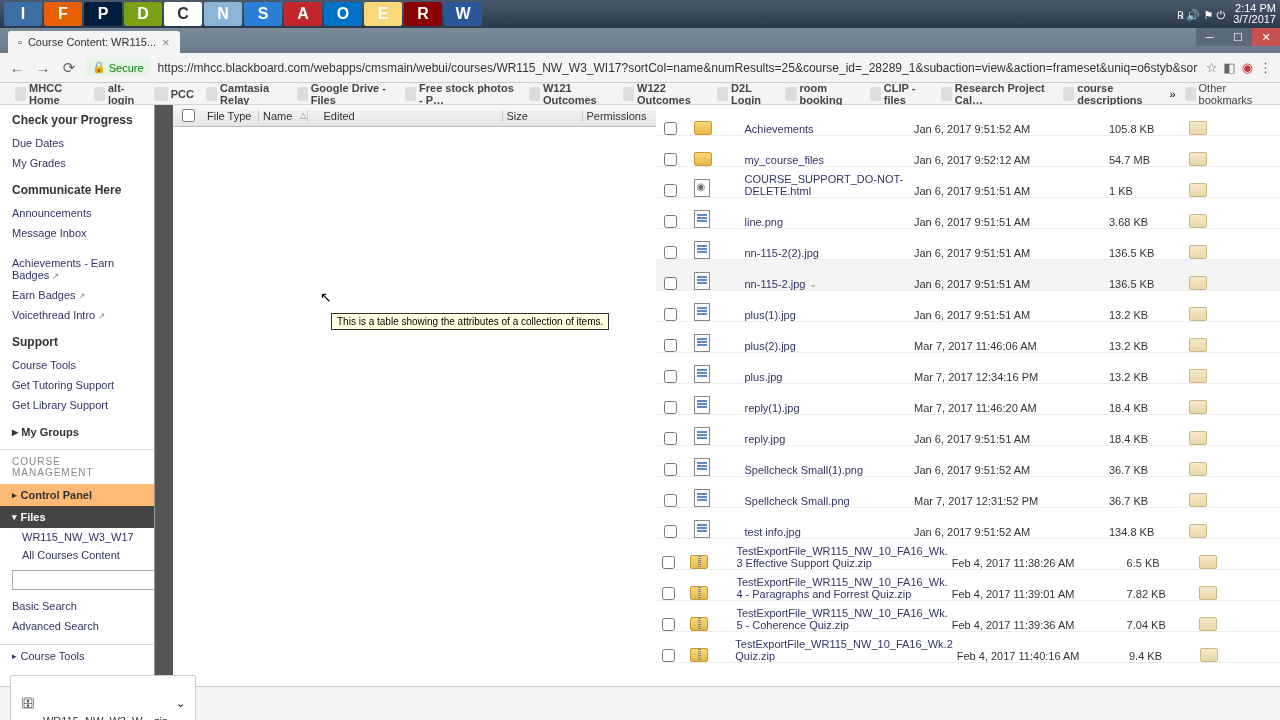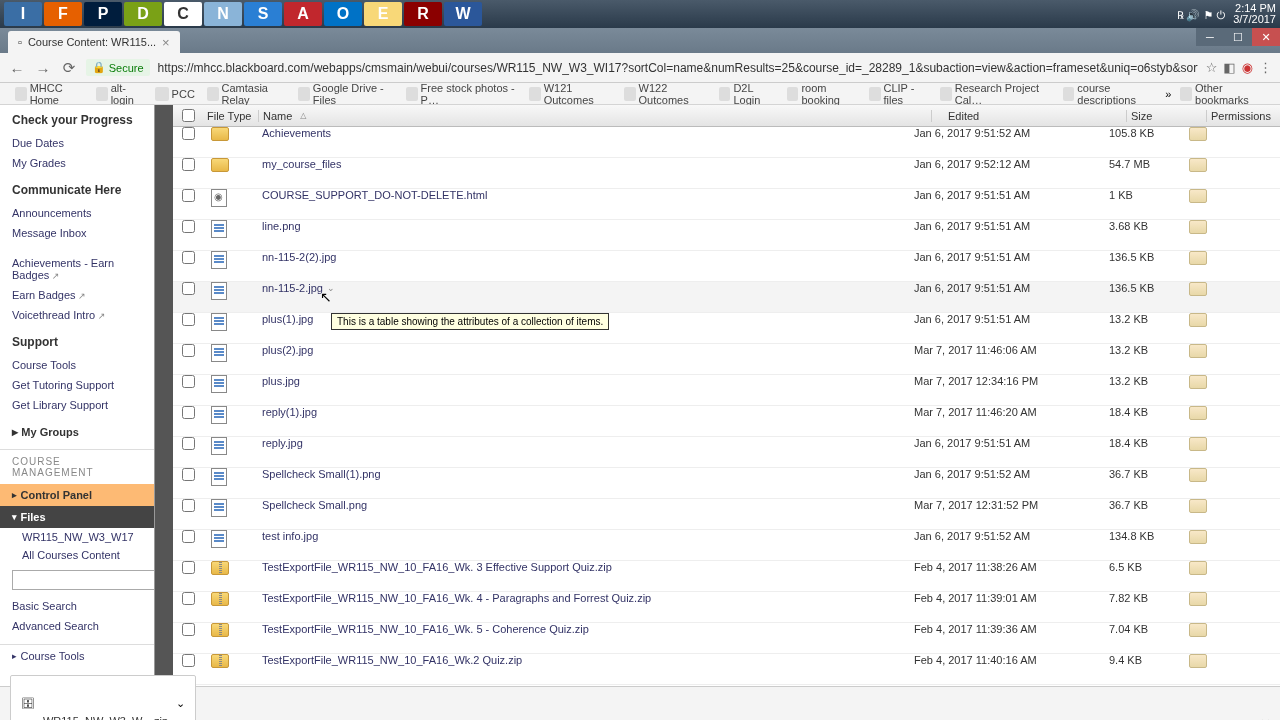--- a/index.html
+++ b/index.html
@@ -46,32 +46,32 @@
 .sb-files{background:#444;color:#fff;padding:5px 12px;font-weight:bold;display:flex;align-items:center;gap:4px;}
 .sb-files::before{content:"▾";font-size:9px;}
 .sb-sub{padding:3px 12px 3px 22px;color:#336;cursor:pointer;}
 .sb-search-row{padding:6px 12px;display:flex;gap:4px;}
 .sb-search-row input{flex:1;border:1px solid #aaa;height:20px;padding:0 4px;}
 .sb-tools{padding:5px 12px;color:#336;display:flex;align-items:center;gap:4px;border-top:1px solid #ddd;}
 .sb-tools::before{content:"▸";font-size:9px;}
 
 .gutter{width:18px;background:#555;}
 
-.file-area{flex:1;display:flex;flex-direction:column;overflow:hidden;}
+.file-area{flex:1;display:flex;flex-direction:row;overflow:hidden;}
 .file-header{display:flex;background:linear-gradient(#f8f8f8,#e4e4e4);border-bottom:1px solid #bbb;height:22px;align-items:center;font-size:11px;color:#333;}
 .col-cb{width:30px;display:flex;justify-content:center;}
 .col-ft{width:55px;padding-left:4px;}
 .col-name{flex:1;padding-left:4px;border-left:1px solid #ccc;display:flex;align-items:center;gap:8px;}
 .col-edited{width:195px;padding-left:16px;border-left:1px solid #ccc;}
 .col-size{width:80px;padding-left:4px;border-left:1px solid #ccc;}
 .col-perm{width:74px;padding-left:4px;border-left:1px solid #ccc;}
 .sort-ind{color:#888;font-size:8px;}
 
 .file-list{flex:1;overflow-y:auto;overflow-x:hidden;}
-.file-row{display:flex;align-items:flex-start;height:31px;border-bottom:1px solid #eee;font-size:11px;color:#333;}
+.file-row{display:flex;align-items:flex-end;height:31px;border-bottom:1px solid #eee;font-size:11px;color:#333;}
 .file-row.hovered{background:#f4f4f4;}
 .fr-cb{width:30px;display:flex;justify-content:center;}
 .fr-ft{width:55px;display:flex;justify-content:flex-start;padding-left:8px;}
 .fr-name{flex:1;padding-left:4px;color:#336;cursor:pointer;display:flex;align-items:center;gap:4px;}
 .fr-edited{width:195px;padding-left:4px;}
 .fr-size{width:80px;padding-left:4px;}
 .fr-perm{width:95px;padding-left:4px;}
 .ft-folder{width:18px;height:14px;background:linear-gradient(#f8d878,#e8b848);border-radius:2px;border:1px solid #c89838;}
 .ft-file{width:16px;height:18px;background:#fff;border:1px solid #888;position:relative;}
 .ft-file::before{content:"";position:absolute;top:3px;left:2px;right:2px;height:2px;background:#5a8ac8;box-shadow:0 3px 0 #5a8ac8,0 6px 0 #5a8ac8;}
@@ -165,21 +165,21 @@
     <input class="url-input" value="https://mhcc.blackboard.com/webapps/cmsmain/webui/courses/WR115_NW_W3_WI17?sortCol=name&amp;numResults=25&amp;course_id=_28289_1&amp;subaction=view&amp;action=frameset&amp;uniq=o6styb&amp;sortDir=ASCENDING" style="">
     <div class="addr-icons">
       <span>☆</span>
       <span>◧</span>
       <span style="color:#c33;">◉</span>
       <span>⋮</span>
     </div>
   </div>
 
   <div class="bm-bar">
-    <div id="bm-left" style="display:flex;gap:2px;overflow:hidden;">
+    <div id="bm-left" style="display:flex;gap:2px;overflow:hidden;font-weight:bold;">
         <div class="bm-item">
           <span class="bm-icon"></span>
           <span>MHCC Home</span>
         </div>
         <div class="bm-item">
           <span class="bm-icon"></span>
           <span>alt-login</span>
         </div>
         <div class="bm-item">
           <span class="bm-icon"></span>

